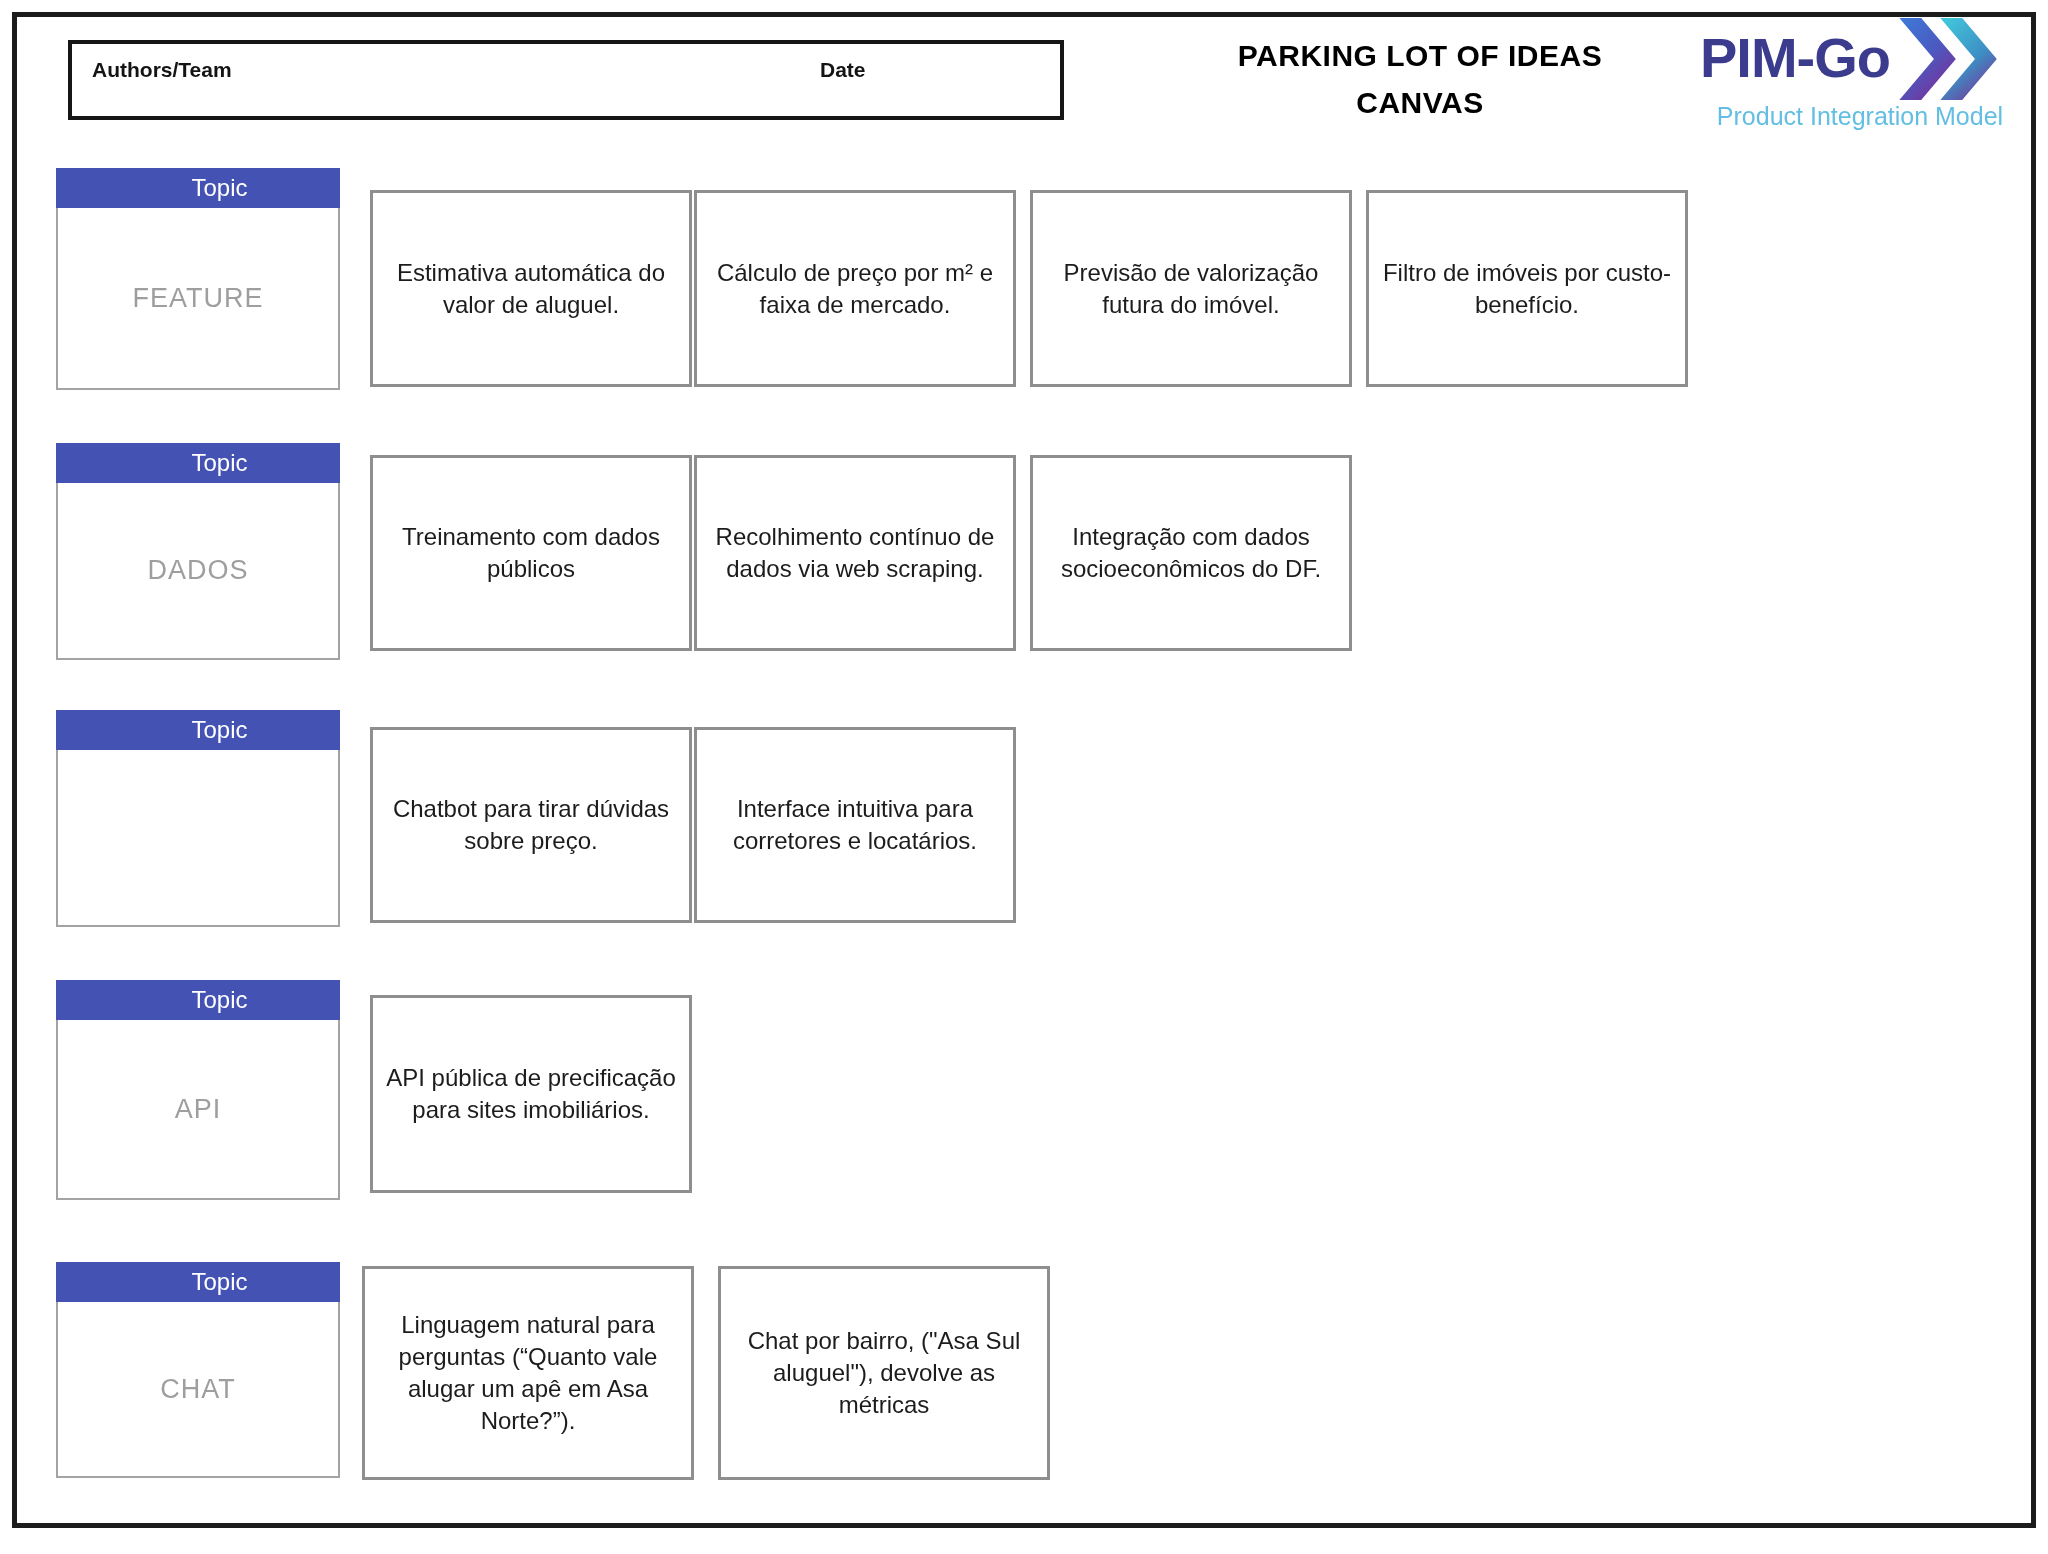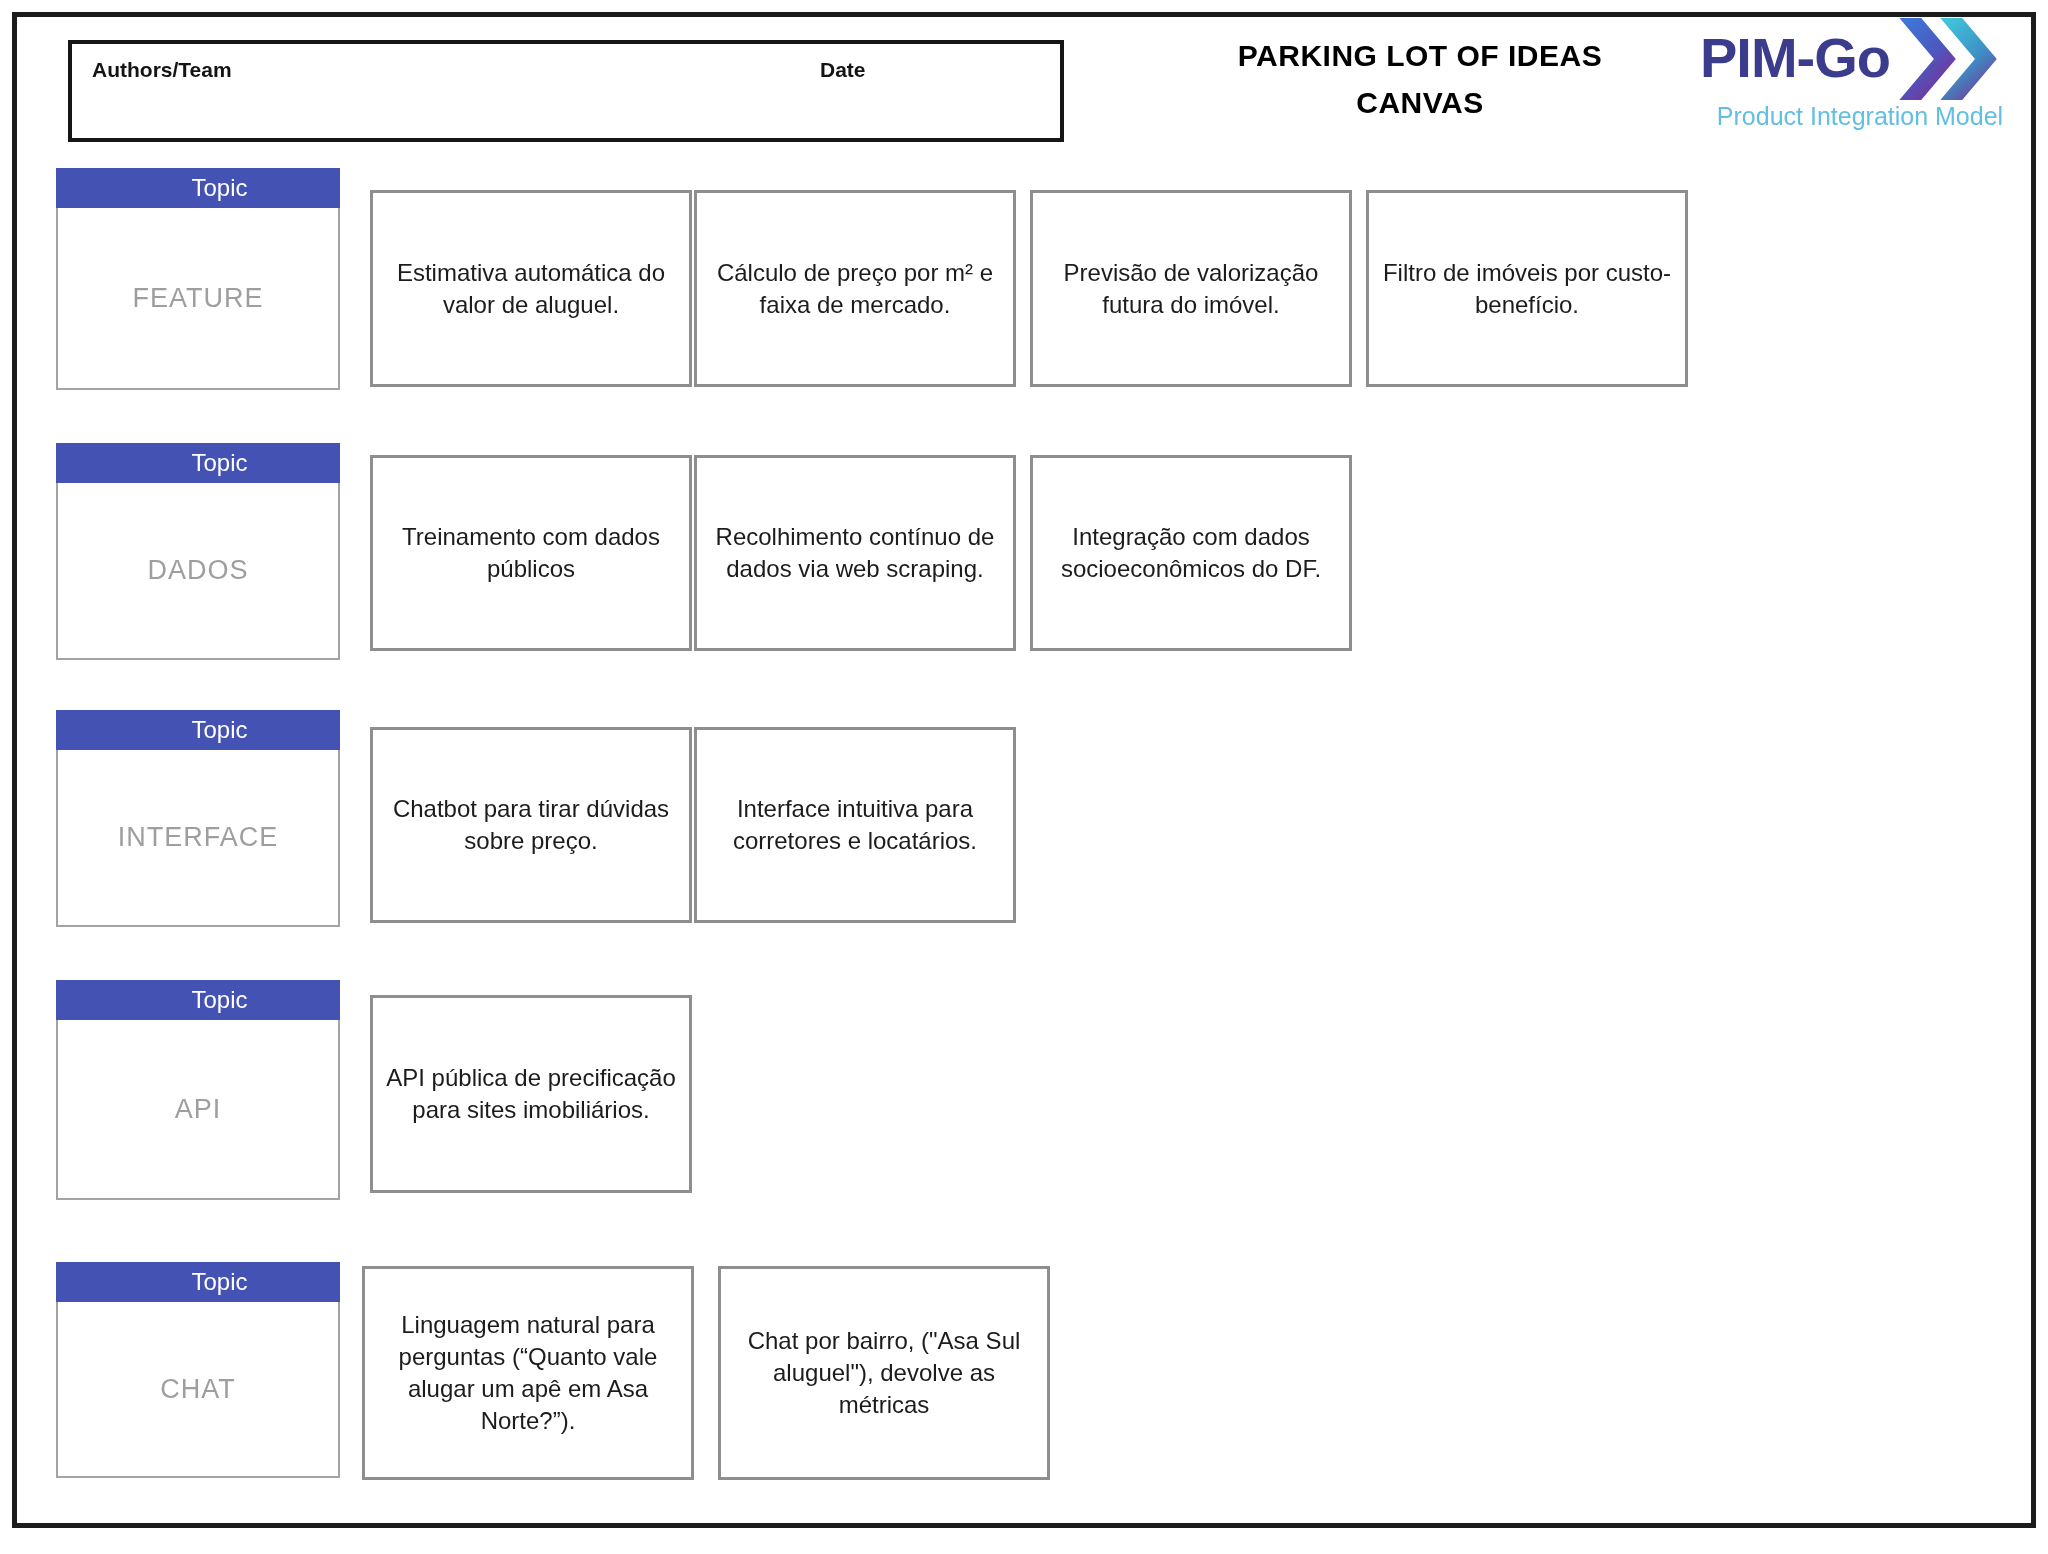--- a/index.html
+++ b/index.html
@@ -11,21 +11,21 @@
   .page { position: absolute; inset: 0; background: #fff; }
 
   
   .frame {
     position: absolute; left: 12px; top: 12px; width: 2024px; height: 1516px;
     border: 5px solid #1c1c1c; box-sizing: border-box; pointer-events: none;
   }
 
   
   .authors-box {
-    position: absolute; left: 68px; top: 40px; width: 996px; height: 102px;
+    position: absolute; left: 68px; top: 40px; width: 996px; height: 80px;
     border: 4px solid #161616; box-sizing: border-box; background: #fff;
   }
   .authors-box .authors-label {
     position: absolute; left: 20px; top: 14px;
     font-size: 21px; font-weight: bold; color: #141414;
   }
   .authors-box .date-label {
     position: absolute; left: 748px; top: 14px;
     font-size: 21px; font-weight: bold; color: #141414;
   }
@@ -144,21 +144,20 @@
   <div class="topic-card t2">
     <div class="topic-head">Topic</div>
     <div class="topic-body">DADOS</div>
   </div>
   <div class="idea-card row2 col0">Treinamento com dados públicos</div>
   <div class="idea-card row2 col1">Recolhimento contínuo de dados via web scraping.</div>
   <div class="idea-card row2 col2">Integração com dados socioeconômicos do DF.</div>
 
   <div class="topic-card t3">
     <div class="topic-head">Topic</div>
-    <div class="topic-body">INTERFACE</div>
   </div>
   <div class="idea-card row3 col0">Chatbot para tirar dúvidas sobre preço.</div>
   <div class="idea-card row3 col1">Interface intuitiva para corretores e locatários.</div>
 
   <div class="topic-card t4">
     <div class="topic-head">Topic</div>
     <div class="topic-body">API</div>
   </div>
   <div class="idea-card row4 col0">API pública de precificação para sites imobiliários.</div>
 

